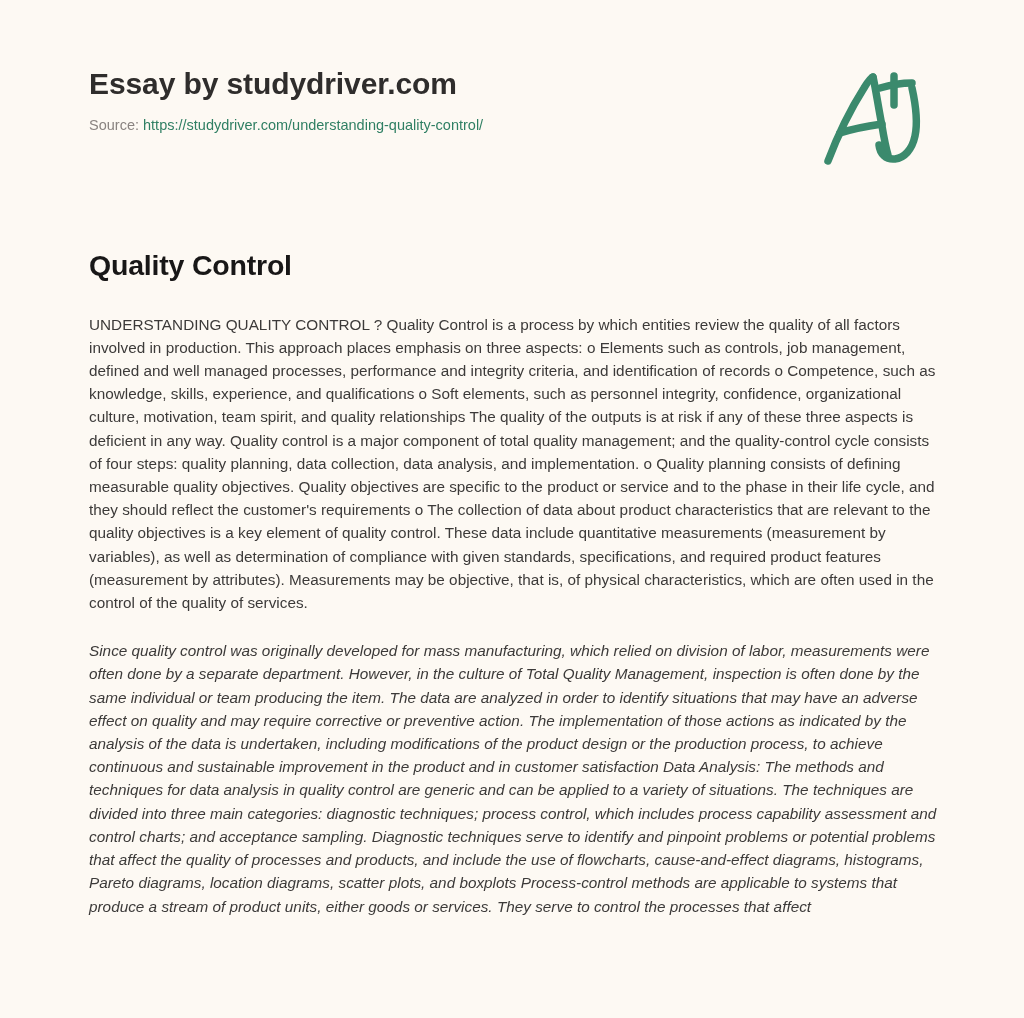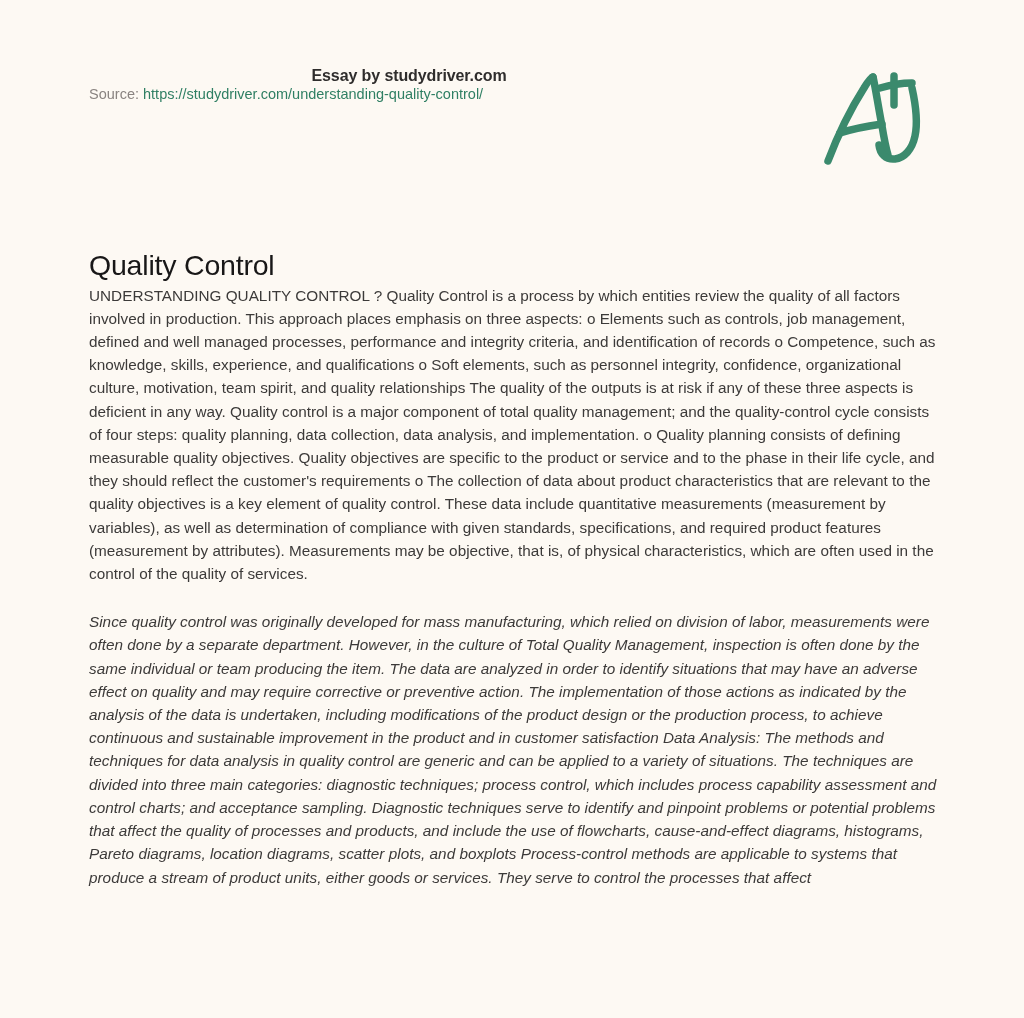--- a/index.html
+++ b/index.html
@@ -33,31 +33,31 @@
   }
 
   .brand-block {
     position: absolute;
     left: 89px;
     top: 66px;
     width: 640px;
   }
 
   .brand-title {
-    font-size: 16px;
+    font-size: 30px;
     font-weight: 700;
     color: #2f2d2c;
     letter-spacing: -0.1px;
     line-height: 1.2;
     margin: 0;
     white-space: nowrap;
-    text-align: center;
   }
 
   .source-line {
+    margin-top: 14px;
     font-size: 14.5px;
     line-height: 1.35;
     color: #8a8481;
     white-space: nowrap;
   }
   .source-label {
     color: #8a8481;
   }
   .source-url {
     color: #2f7f63;
@@ -78,27 +78,28 @@
   .article {
     position: absolute;
     left: 89px;
     top: 248px;
     width: 848px;
   }
 
   .article-title {
     margin: 0;
     font-size: 28.5px;
-    font-weight: 400;
+    font-weight: 700;
     color: #181717;
     letter-spacing: -0.2px;
     line-height: 1.25;
   }
 
   .article-body {
+    margin-top: 29px;
   }
 
   .article-body p {
     margin: 0 0 25px 0;
     font-size: 15.3px;
     line-height: 23.2px;
     color: #3c3a39;
     text-align: left;
     letter-spacing: 0.01px;
   }

